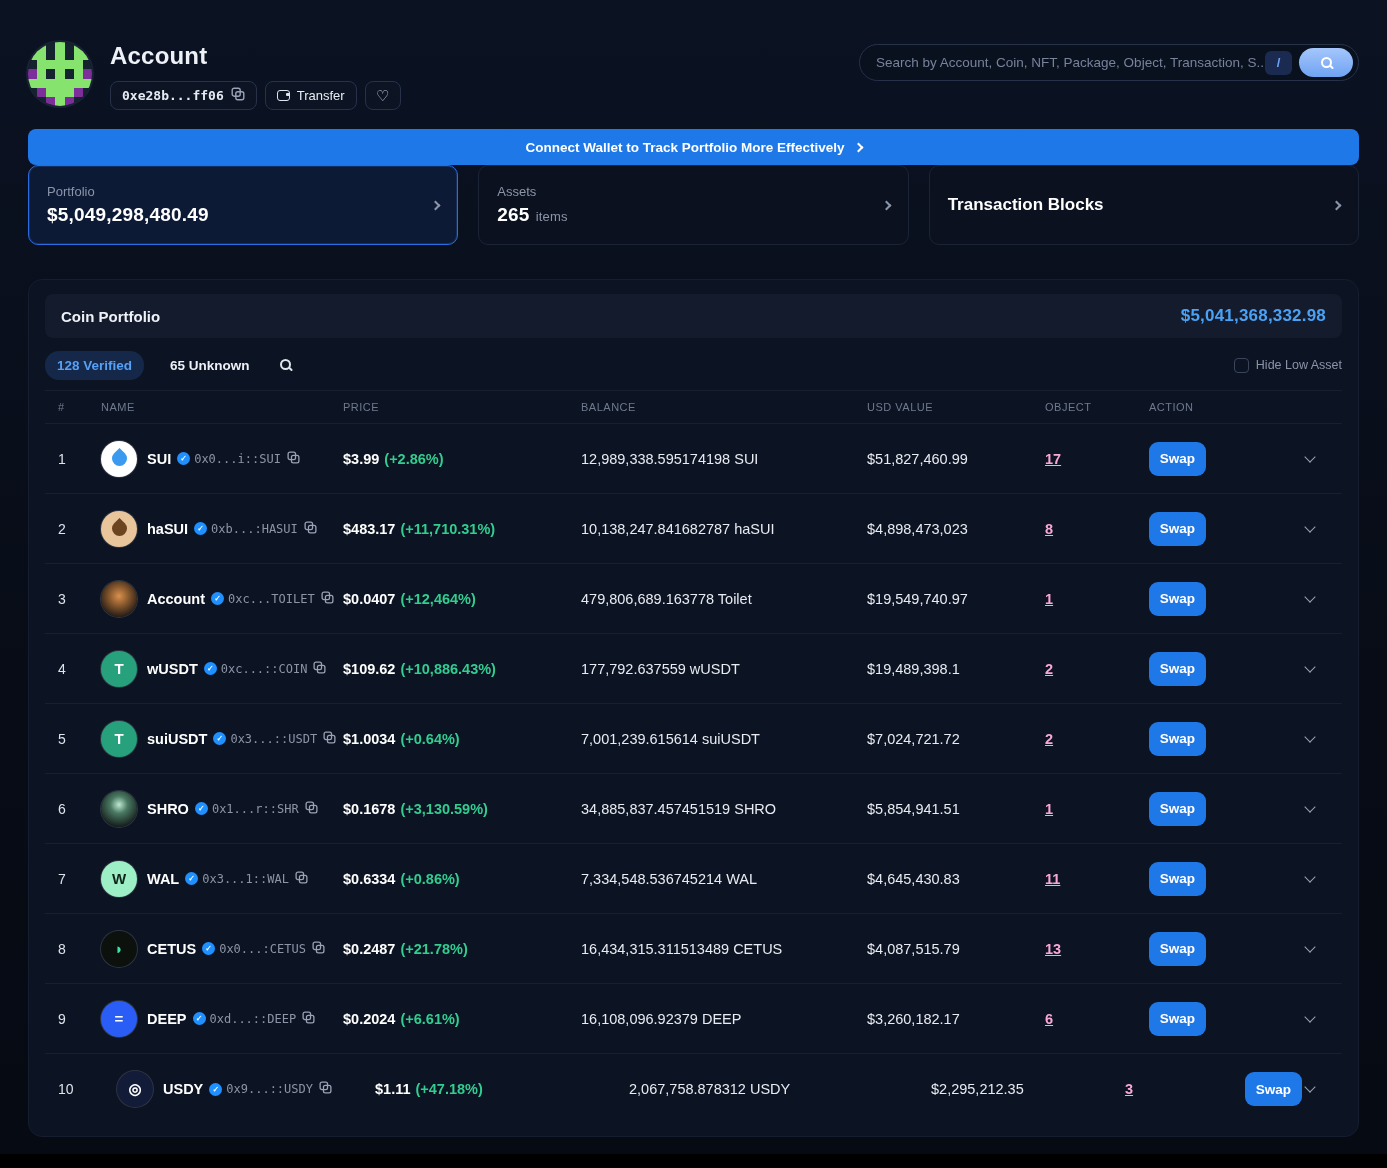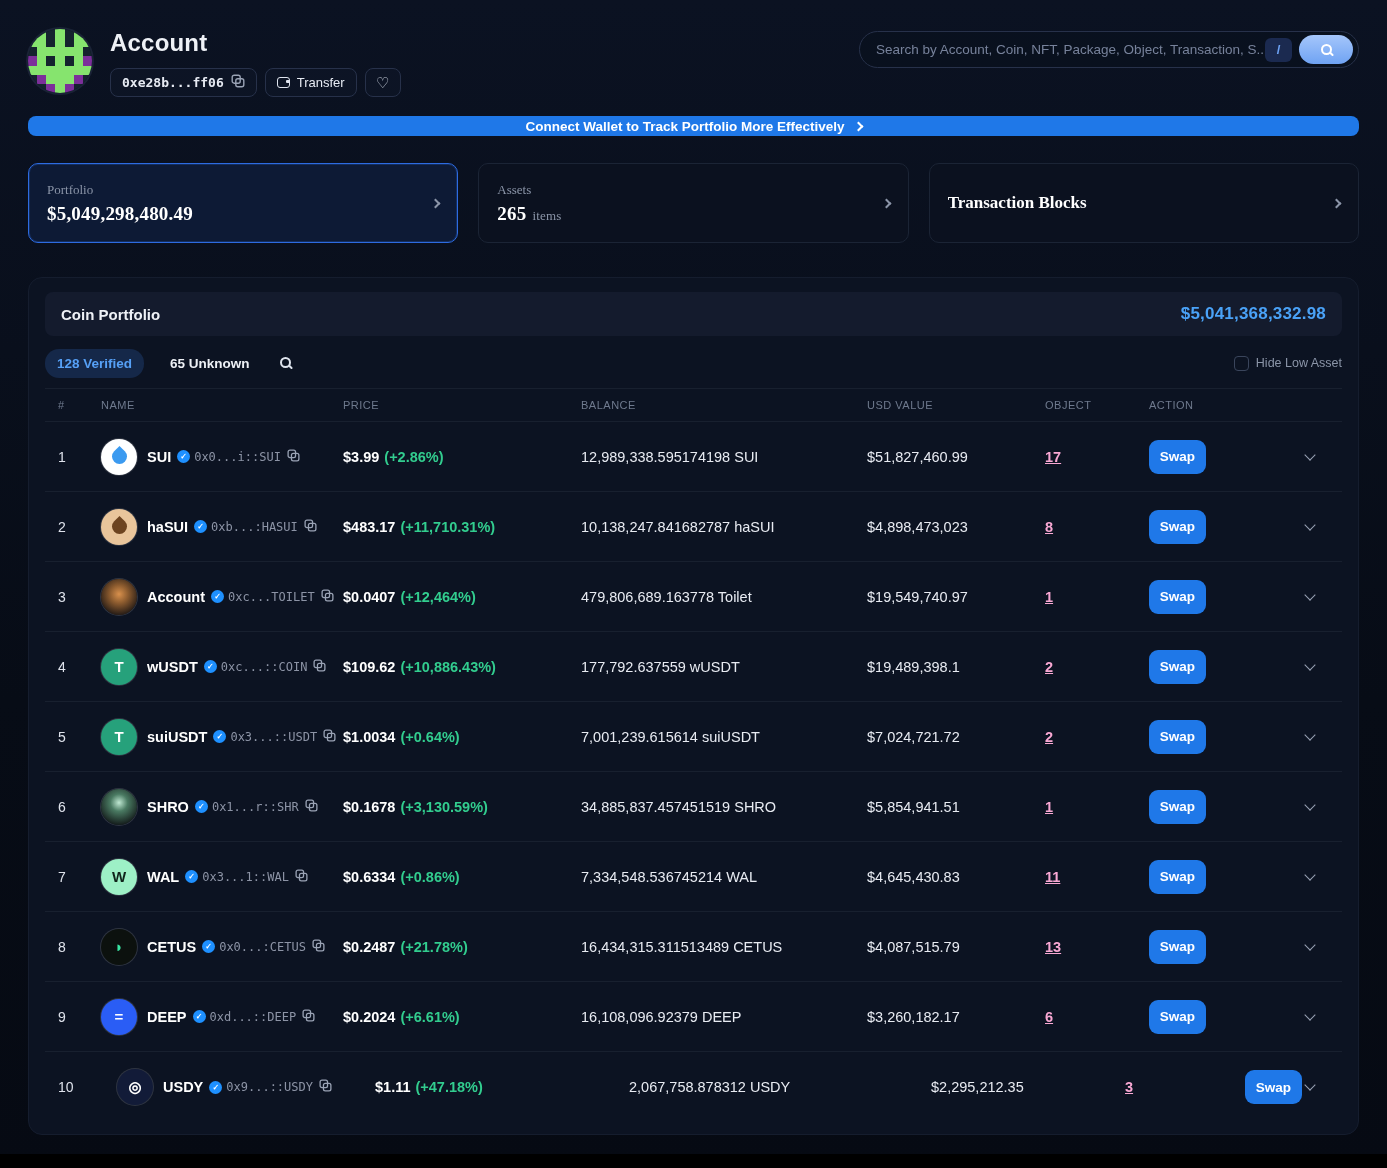--- a/index.html
+++ b/index.html
@@ -4,21 +4,21 @@
 <style>
   :root{
     --accent:#1f78e8; --green:#32cd8f; --total-blue:#4aa2f7; --badge-blue:#1e90ff;
     --pg-bg:#070c16; --card-bg:#0c1322; --line:#18202f; --muted:#8b95a8; --muted2:#6f7a8e;
     --txt:#eef1f6;
   }
   *{box-sizing:border-box;margin:0;padding:0;}
   html,body{width:1387px;height:1168px;overflow:hidden;}
   body{background:linear-gradient(180deg,#0b1222 0%,#070c16 60%,#060a13 100%);
        font-family:"Liberation Sans",sans-serif;color:var(--txt);position:relative;}
-  .page{padding:3px 28px;}
+  .page{padding:16px 28px;}
 
   
   .header{display:flex;justify-content:space-between;align-items:flex-start;padding-top:26px;}
   .header-left{display:flex;align-items:flex-start;}
   .avatar{width:64px;height:64px;border-radius:50%;overflow:hidden;display:grid;
           grid-template-columns:repeat(7,1fr);grid-template-rows:repeat(7,1fr);
           box-shadow:0 0 0 2px #1a2336;}
   .hdr-text{margin-left:18px;}
   .page-title{font-size:24px;font-weight:700;letter-spacing:.2px;}
   .chips{display:flex;gap:8px;margin-top:11px;}
@@ -39,28 +39,28 @@
                display:flex;align-items:center;justify-content:center;margin-right:7px;font-weight:600;}
   .search-btn{width:54px;height:29px;border:none;border-radius:15px;cursor:pointer;
               background:linear-gradient(180deg,#a5c6fb 0%,#6fa3f3 100%);
               display:flex;align-items:center;justify-content:center;}
   .mag{position:relative;width:11px;height:11px;border:2px solid #fff;border-radius:50%;display:inline-block;}
   .mag::after{content:"";position:absolute;width:5px;height:2px;background:#fff;border-radius:1px;
               bottom:-2px;right:-4px;transform:rotate(45deg);}
   .mag.dark{border-color:#dfe4ee;} .mag.dark::after{background:#dfe4ee;}
 
   
-  .banner{margin-top:19px;height:20px;border-radius:8px;background:var(--accent);display:flex;
+  .banner{margin-top:19px;height:36px;border-radius:8px;background:var(--accent);display:flex;
           align-items:center;justify-content:center;gap:10px;color:#fff;font-size:13.5px;font-weight:600;cursor:pointer;}
   .chev-r{display:inline-block;width:7px;height:7px;border-top:2px solid currentColor;border-right:2px solid currentColor;
           transform:rotate(45deg);}
   .chev-r.gray{color:#8b95a8;}
 
   
-  .cards{display:flex;gap:20px;margin-top:27px;font-family:Liberation Serif, serif;}
+  .cards{display:flex;gap:20px;}
   .card{flex:1;height:80px;border:1px solid #1b2435;border-radius:10px;background:#0b111f;
         padding:13px 18px;display:flex;justify-content:space-between;align-items:center;cursor:pointer;}
   .card.active{border:1px solid #2d6be0;background:#0d1a35;box-shadow:0 0 0 1px rgba(45,107,224,.25) inset;}
   .card .col{display:flex;flex-direction:column;gap:5px;}
   .card-label{font-size:13px;color:var(--muted);}
   .card-value{font-size:19px;font-weight:700;color:#fff;letter-spacing:.2px;}
   .card-value .suffix{font-size:13px;font-weight:400;color:var(--muted);margin-left:6px;}
   .card-title{font-size:17px;font-weight:600;color:#fff;}
 
   

